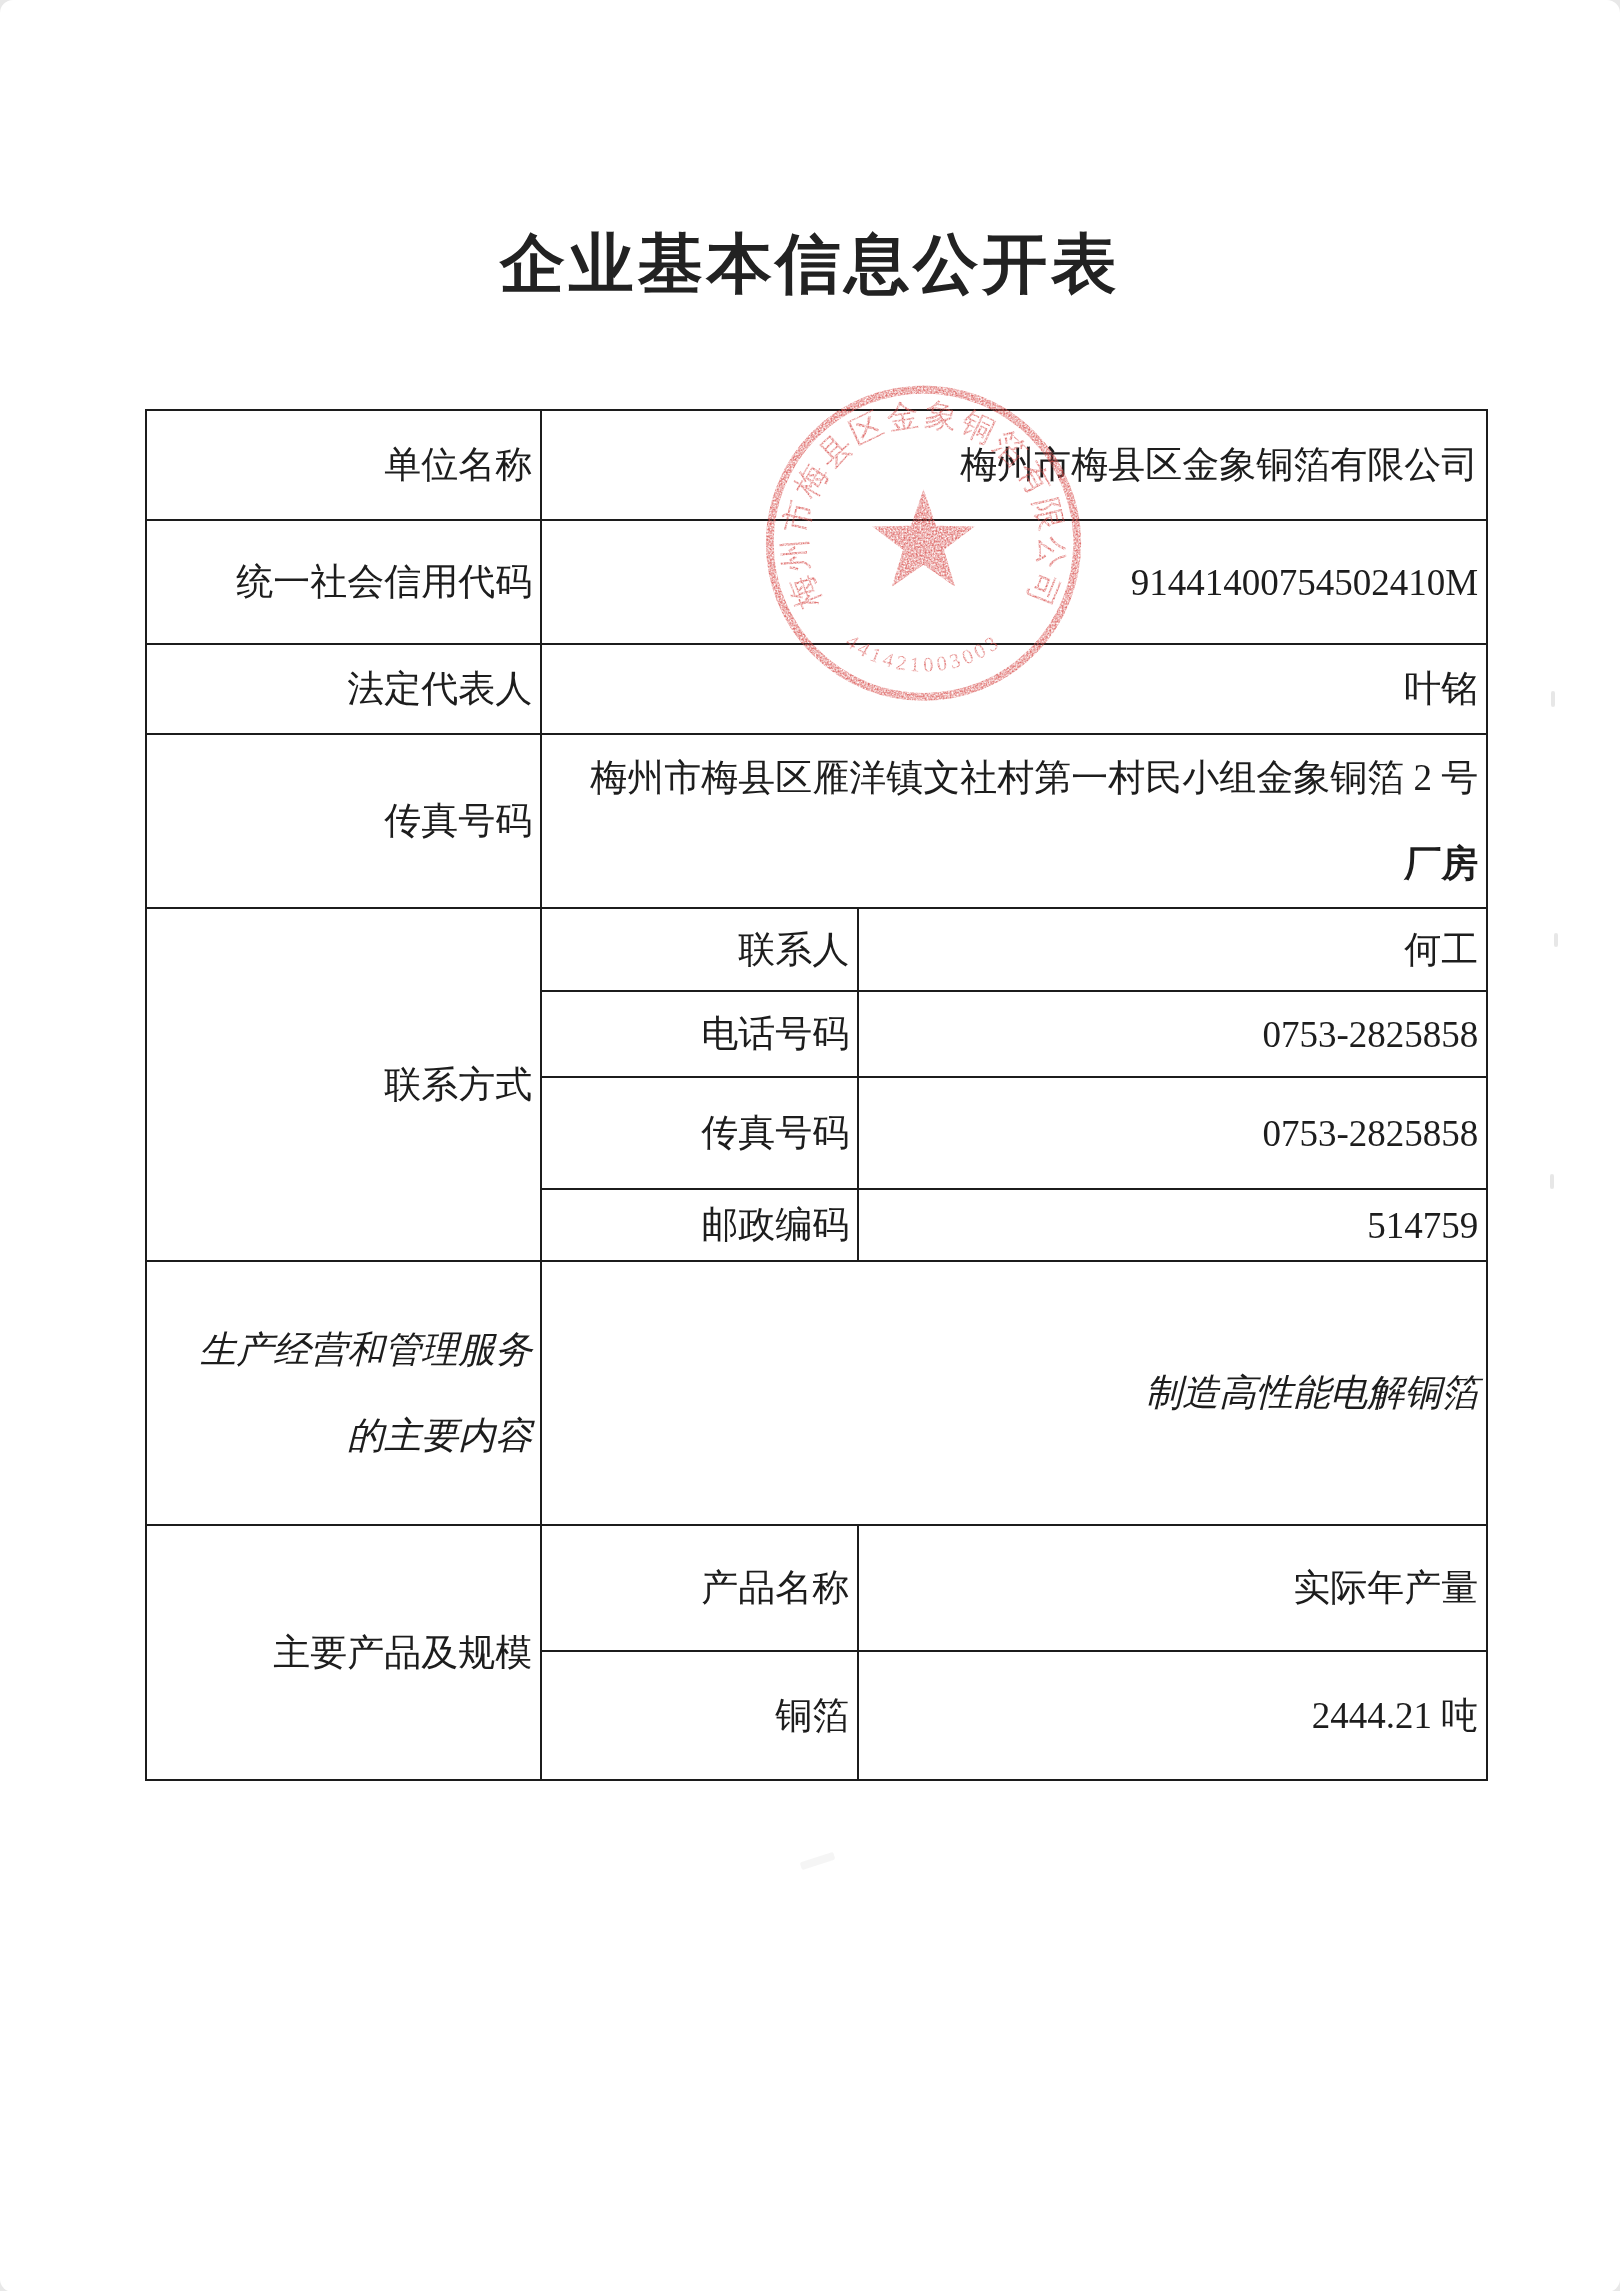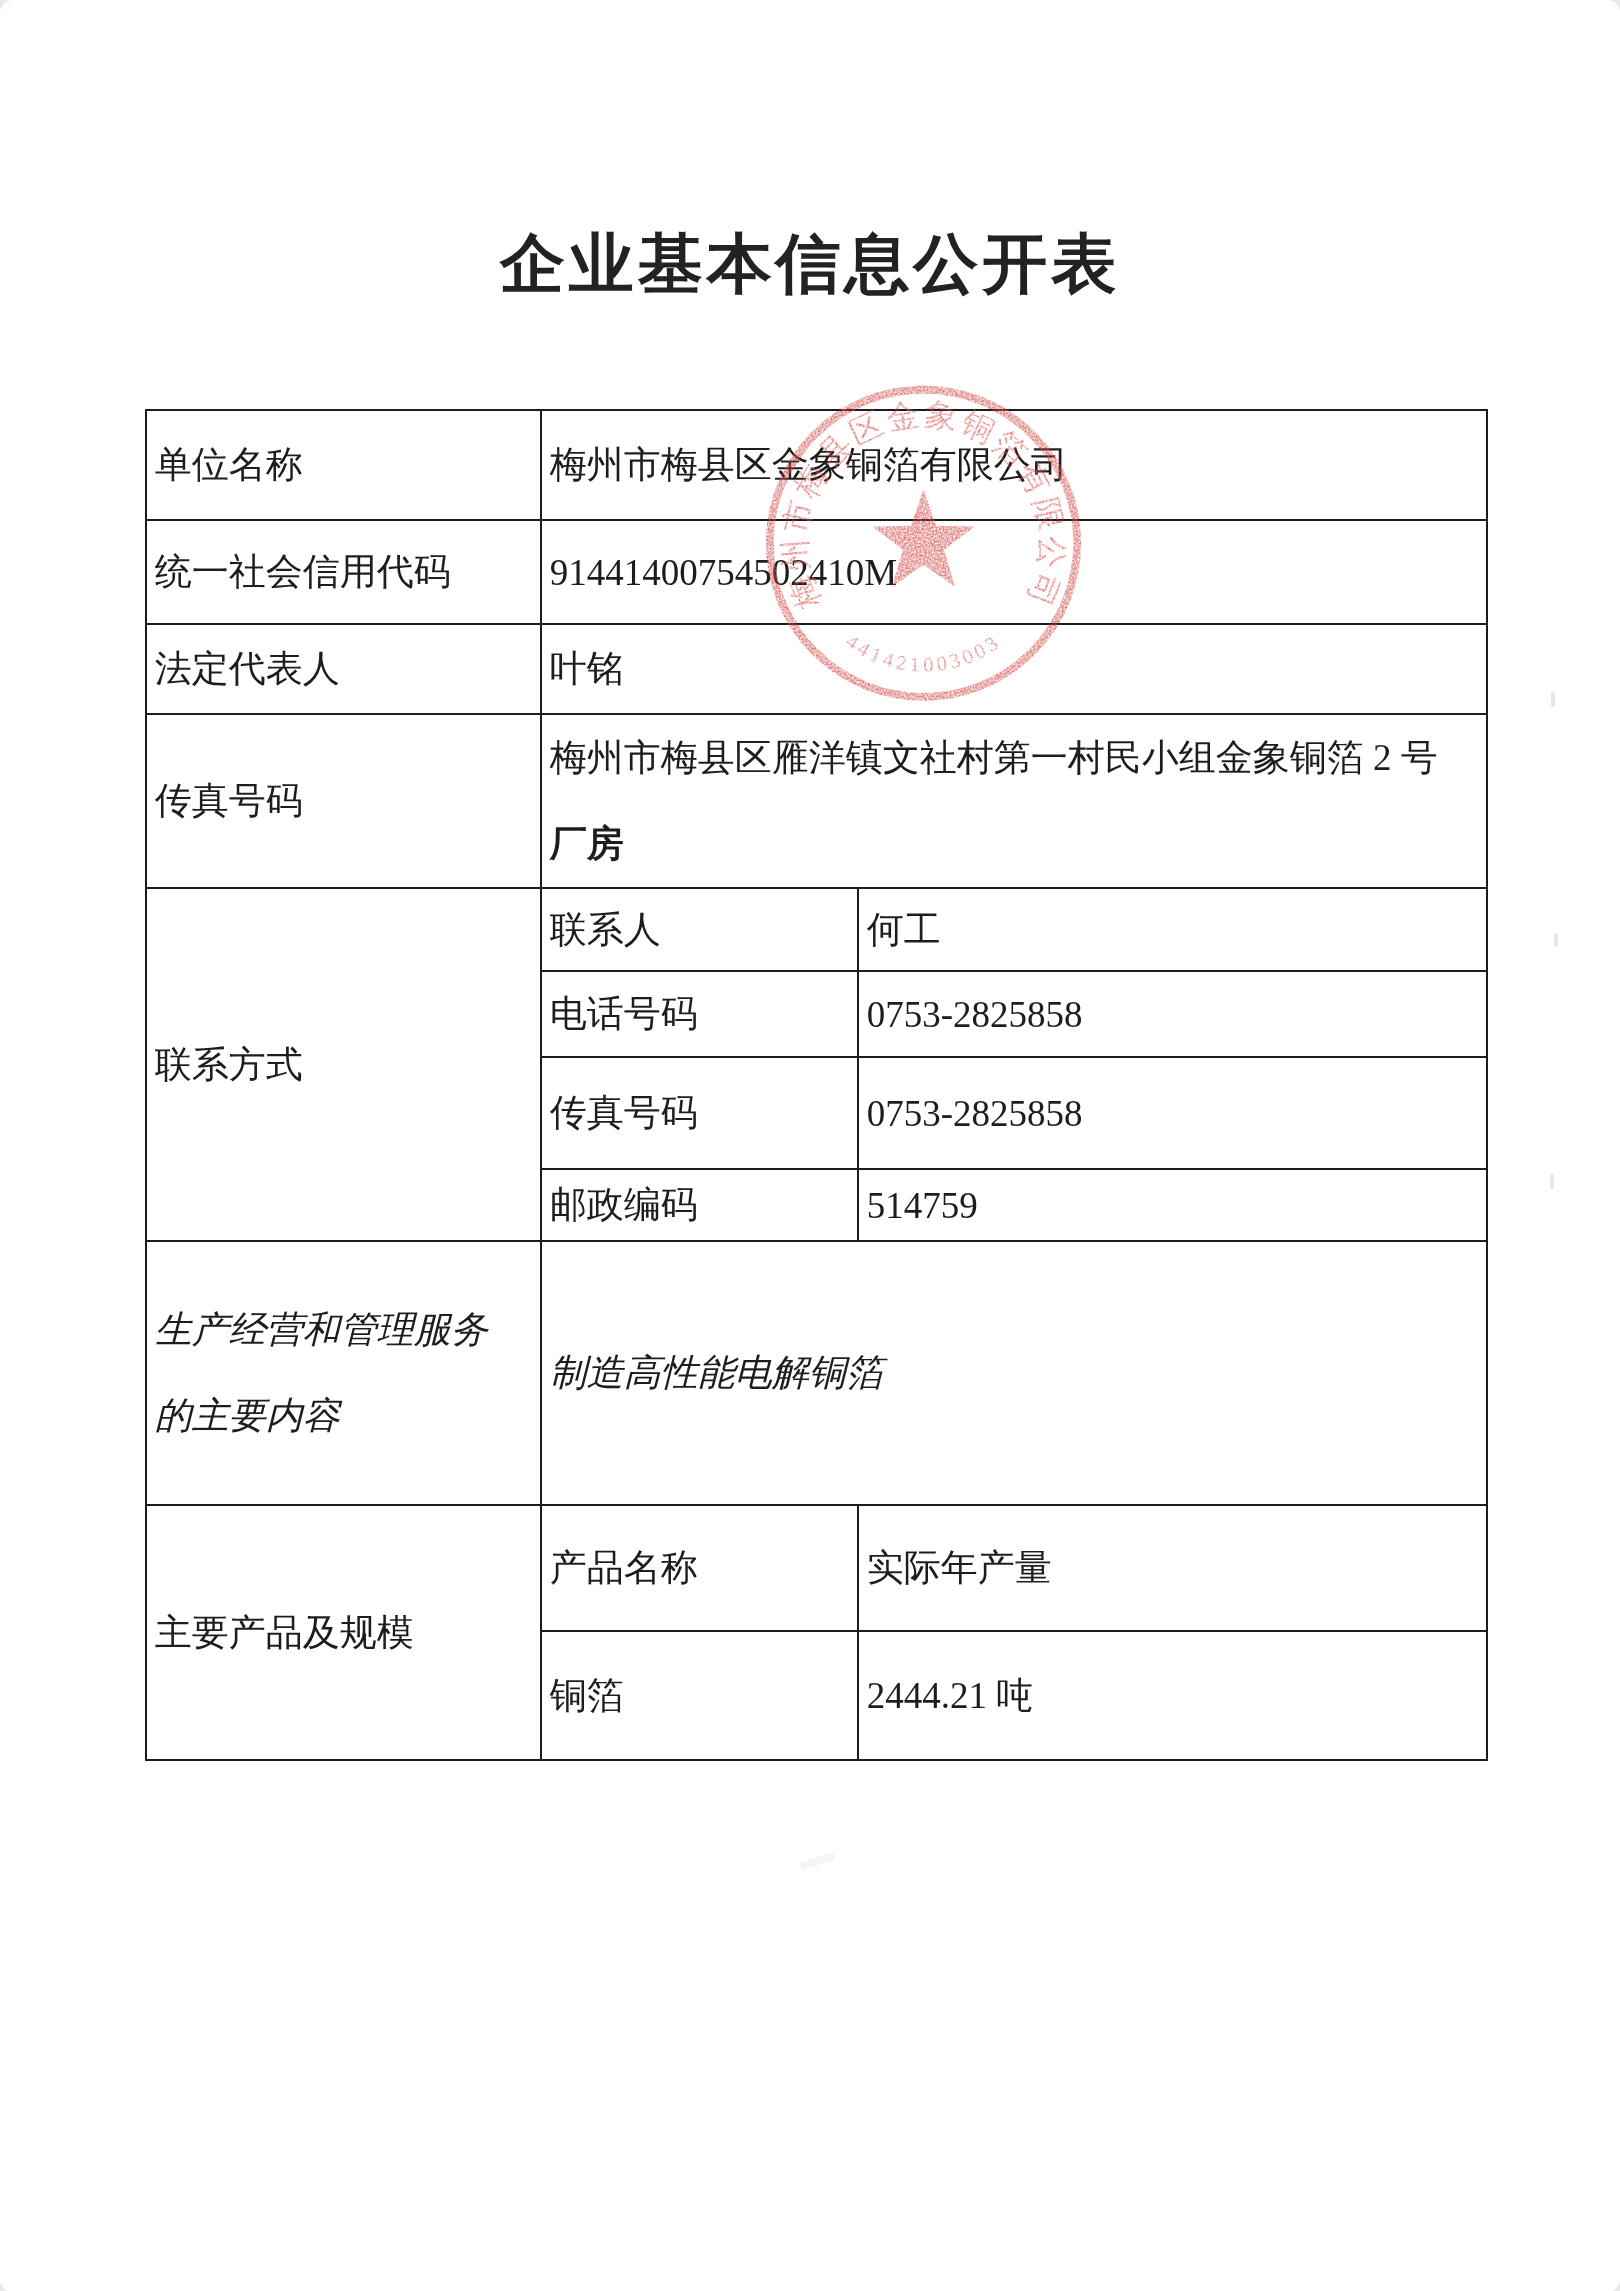--- a/index.html
+++ b/index.html
@@ -26,28 +26,28 @@
     position:absolute;
     left:145px;top:409px;
     width:1343px;
     border-collapse:collapse;
     table-layout:fixed;
     font-size:37px;
     color:#1d1d1d;
   }
   table.info-table td{
     border:2px solid #1c1c1c;
-    text-align:left;
+    text-align:right;
     vertical-align:middle;
     padding:0 7.8px;
     overflow:hidden;
   }
   table.info-table{border:2.9px solid #161616;}
   .r1{height:110px;}
-  .r2{height:104px;padding-left:24px;}
+  .r2{height:124px;padding-left:24px;}
   .r3{height:90px;}
   .r4{height:173px;}
   .r5{height:83px;}
   .r6{height:86px;font-family:Liberation Serif, serif;}
   .r7{height:112px;}
   .r8{height:72px;}
   .r9{height:264px;font-style:italic;}
   .r10{height:126px;}
   .r11{height:129px;}
   .two-line{line-height:86px;}

